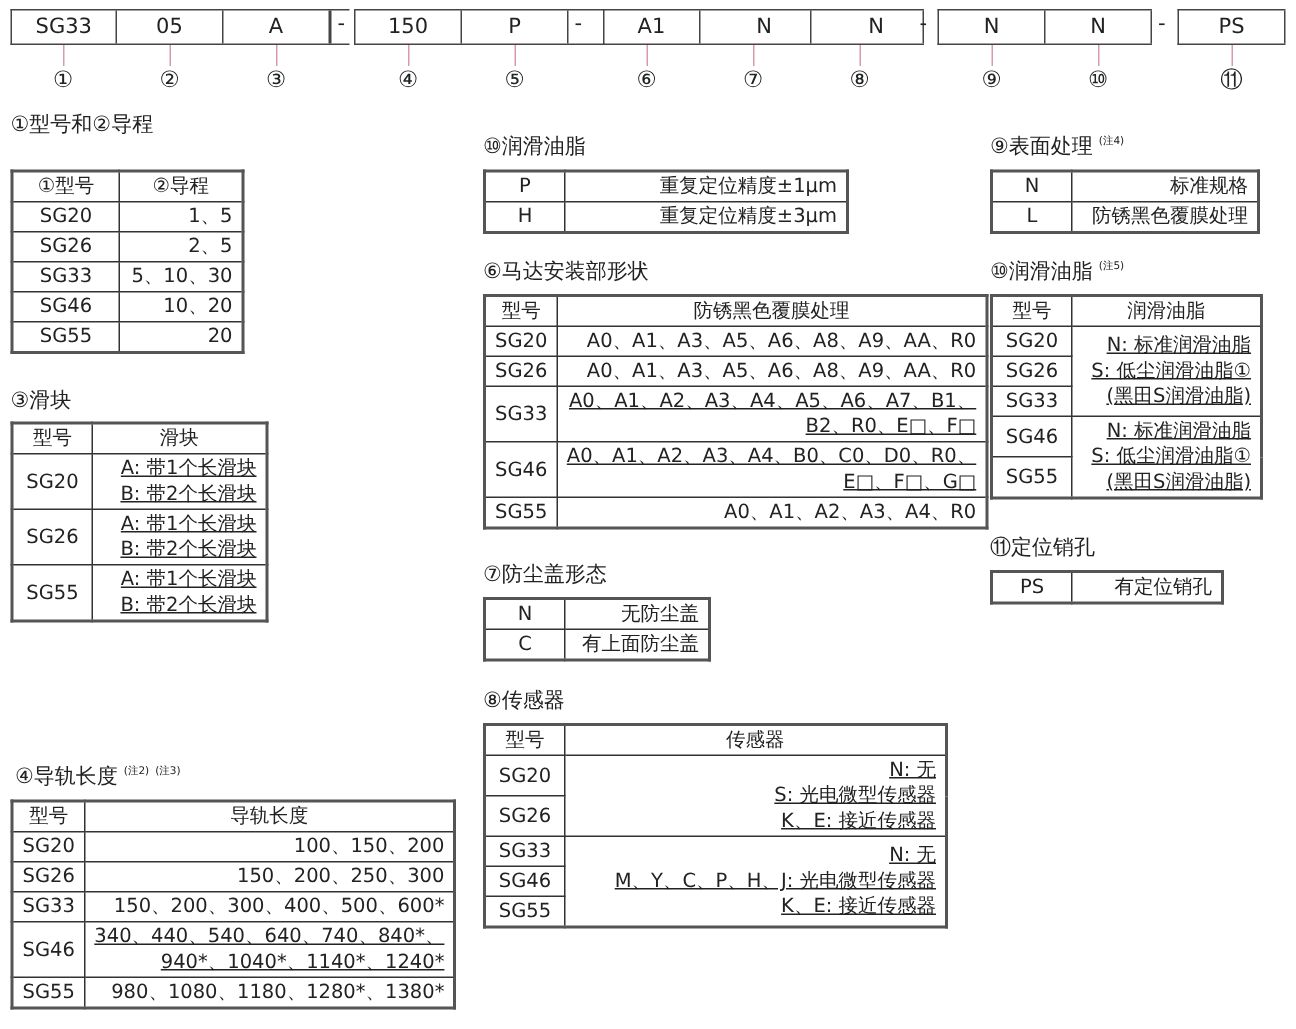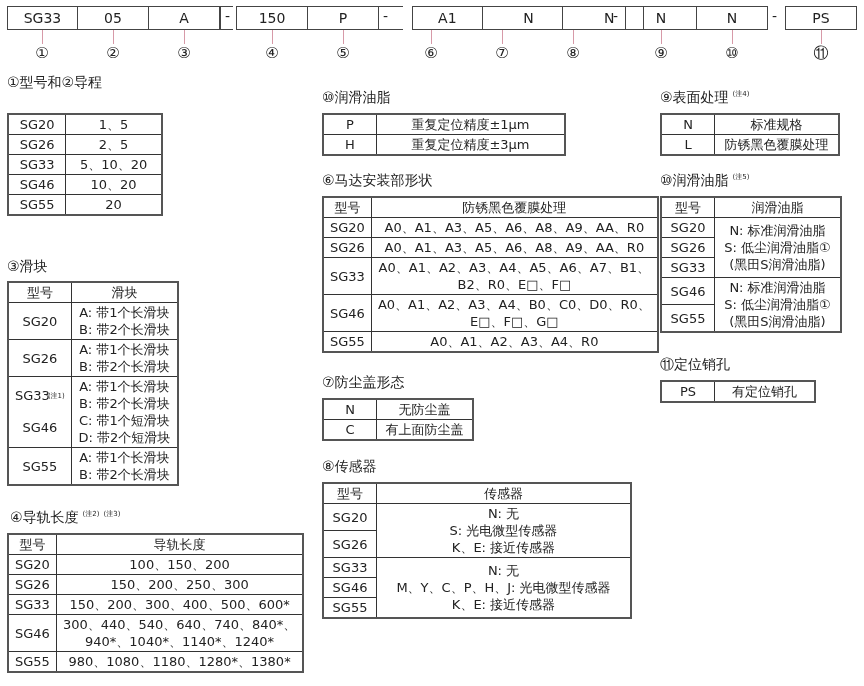--- a/index.html
+++ b/index.html
@@ -11,42 +11,42 @@
   .dash { position:absolute; top:8px; font-size:14px; }
   .conn { position:absolute; top:30px; width:1px; height:14px; background:#d79aa8; }
   .num { position:absolute; top:44px; width:24px; margin-left:-12px; text-align:center; font-size:15px; }
   
   .sec-title { position:absolute; font-size:14px; white-space:nowrap; }
   .note { font-size:7px; vertical-align:top; margin-left:4px; }
   
   table.t { position:absolute; border-collapse:collapse; font-size:13px; }
   table.t td { border:1px solid #333; padding:0 6px; height:19px; line-height:17px; white-space:nowrap; }
   table.t td.c { text-align:center; }
-  table.t td.l { text-align:center; }
-  table.t td.ml { line-height:17px; padding-top:1px; padding-bottom:1px; }
+  table.t td.l { text-align:right; }
+  table.t td.ml { line-height:17px; padding-top:1px; padding-bottom:1px;text-decoration:underline; }
   table.t tr.hd td { text-align:center; }
   table.t { border:2px solid #555; }
 </style>
 </head>
 <body>
 
 <div>
   <div class="code-box" style="left:7px;width:226px;">
     <div class="cell" style="width:70px">SG33</div>
     <div class="cell" style="width:71px">05</div>
     <div class="cell" style="width:71px">A</div>
     <div class="cell" style="width:0;border-right:1px solid #444"></div>
   </div>
   <div class="dash" style="left:225px">-</div>
   <div class="code-box" style="left:236px;width:167px;">
     <div class="cell" style="width:71px">150</div>
     <div class="cell" style="width:71px">P</div>
   </div>
   <div class="dash" style="left:383px">-</div>
-  <div class="code-box" style="left:412px;width:232px;gap:12px;">
+  <div class="code-box" style="left:402px;width:214px;gap:12px;">
     <div class="cell" style="width:72px">A1</div>
     <div class="cell" style="width:71px">N</div>
     <div class="cell" style="width:71px">N</div>
   </div>
   <div class="dash" style="left:613px">-</div>
   <div class="code-box" style="left:625px;width:143px;">
     <div class="cell" style="width:71px">N</div>
     <div class="cell" style="width:71px">N</div>
   </div>
   <div class="dash" style="left:772px">-</div>
@@ -75,31 +75,35 @@
   <div class="num" style="left:502px">⑦</div>
   <div class="num" style="left:573px">⑧</div>
   <div class="num" style="left:661px">⑨</div>
   <div class="num" style="left:732px">⑩</div>
   <div class="num" style="left:821px">⑪</div>
 </div>
 
 <div class="sec-title" style="left:7px;top:74px">①型号和②导程</div>
 <table class="t" style="left:7px;top:113px;width:156px">
   <tbody>
+      <tr class="hd">
+        <td style="width:58px">①型号</td>
+        <td>②导程</td>
+      </tr>
   <tr>
         <td class="c">SG20</td>
         <td class="l">1、5</td>
       </tr>
   <tr>
         <td class="c">SG26</td>
         <td class="l">2、5</td>
       </tr>
   <tr>
         <td class="c">SG33</td>
-        <td class="l">5、10、20</td>
+        <td class="l">5、10、30</td>
       </tr>
   <tr>
         <td class="c">SG46</td>
         <td class="l">10、20</td>
       </tr>
   <tr>
         <td class="c">SG55</td>
         <td class="l">20</td>
       </tr>
 </tbody>
@@ -117,33 +121,20 @@
     <td class="l ml">
           <div>A: 带1个长滑块</div>
           <div>B: 带2个长滑块</div>
         </td>
       </tr>
   <tr>
         <td class="c">SG26</td>
     <td class="l ml">
           <div>A: 带1个长滑块</div>
           <div>B: 带2个长滑块</div>
-        </td>
-      </tr>
-  <tr>
-        <td class="c" style="line-height:18px">
-      <div><span>SG33</span><span class="note" style="margin-left:-2px">(注1)</span></div>
-      <div style="height:14px"></div>
-      <div>SG46</div>
-        </td>
-    <td class="l ml">
-          <div>A: 带1个长滑块</div>
-          <div>B: 带2个长滑块</div>
-          <div>C: 带1个短滑块</div>
-          <div>D: 带2个短滑块</div>
         </td>
       </tr>
   <tr>
         <td class="c">SG55</td>
     <td class="l ml">
           <div>A: 带1个长滑块</div>
           <div>B: 带2个长滑块</div>
         </td>
       </tr>
 </tbody>
@@ -166,21 +157,21 @@
         <td class="c">SG26</td>
         <td class="l">150、200、250、300</td>
       </tr>
   <tr>
         <td class="c">SG33</td>
         <td class="l">150、200、300、400、500、600*</td>
       </tr>
   <tr>
         <td class="c">SG46</td>
         <td class="l ml">
-          <div>300、440、540、640、740、840*、</div>
+          <div>340、440、540、640、740、840*、</div>
           <div>940*、1040*、1140*、1240*</div>
         </td>
       </tr>
   <tr>
         <td class="c">SG55</td>
         <td class="l">980、1080、1180、1280*、1380*</td>
       </tr>
 </tbody>
   </table>
 

